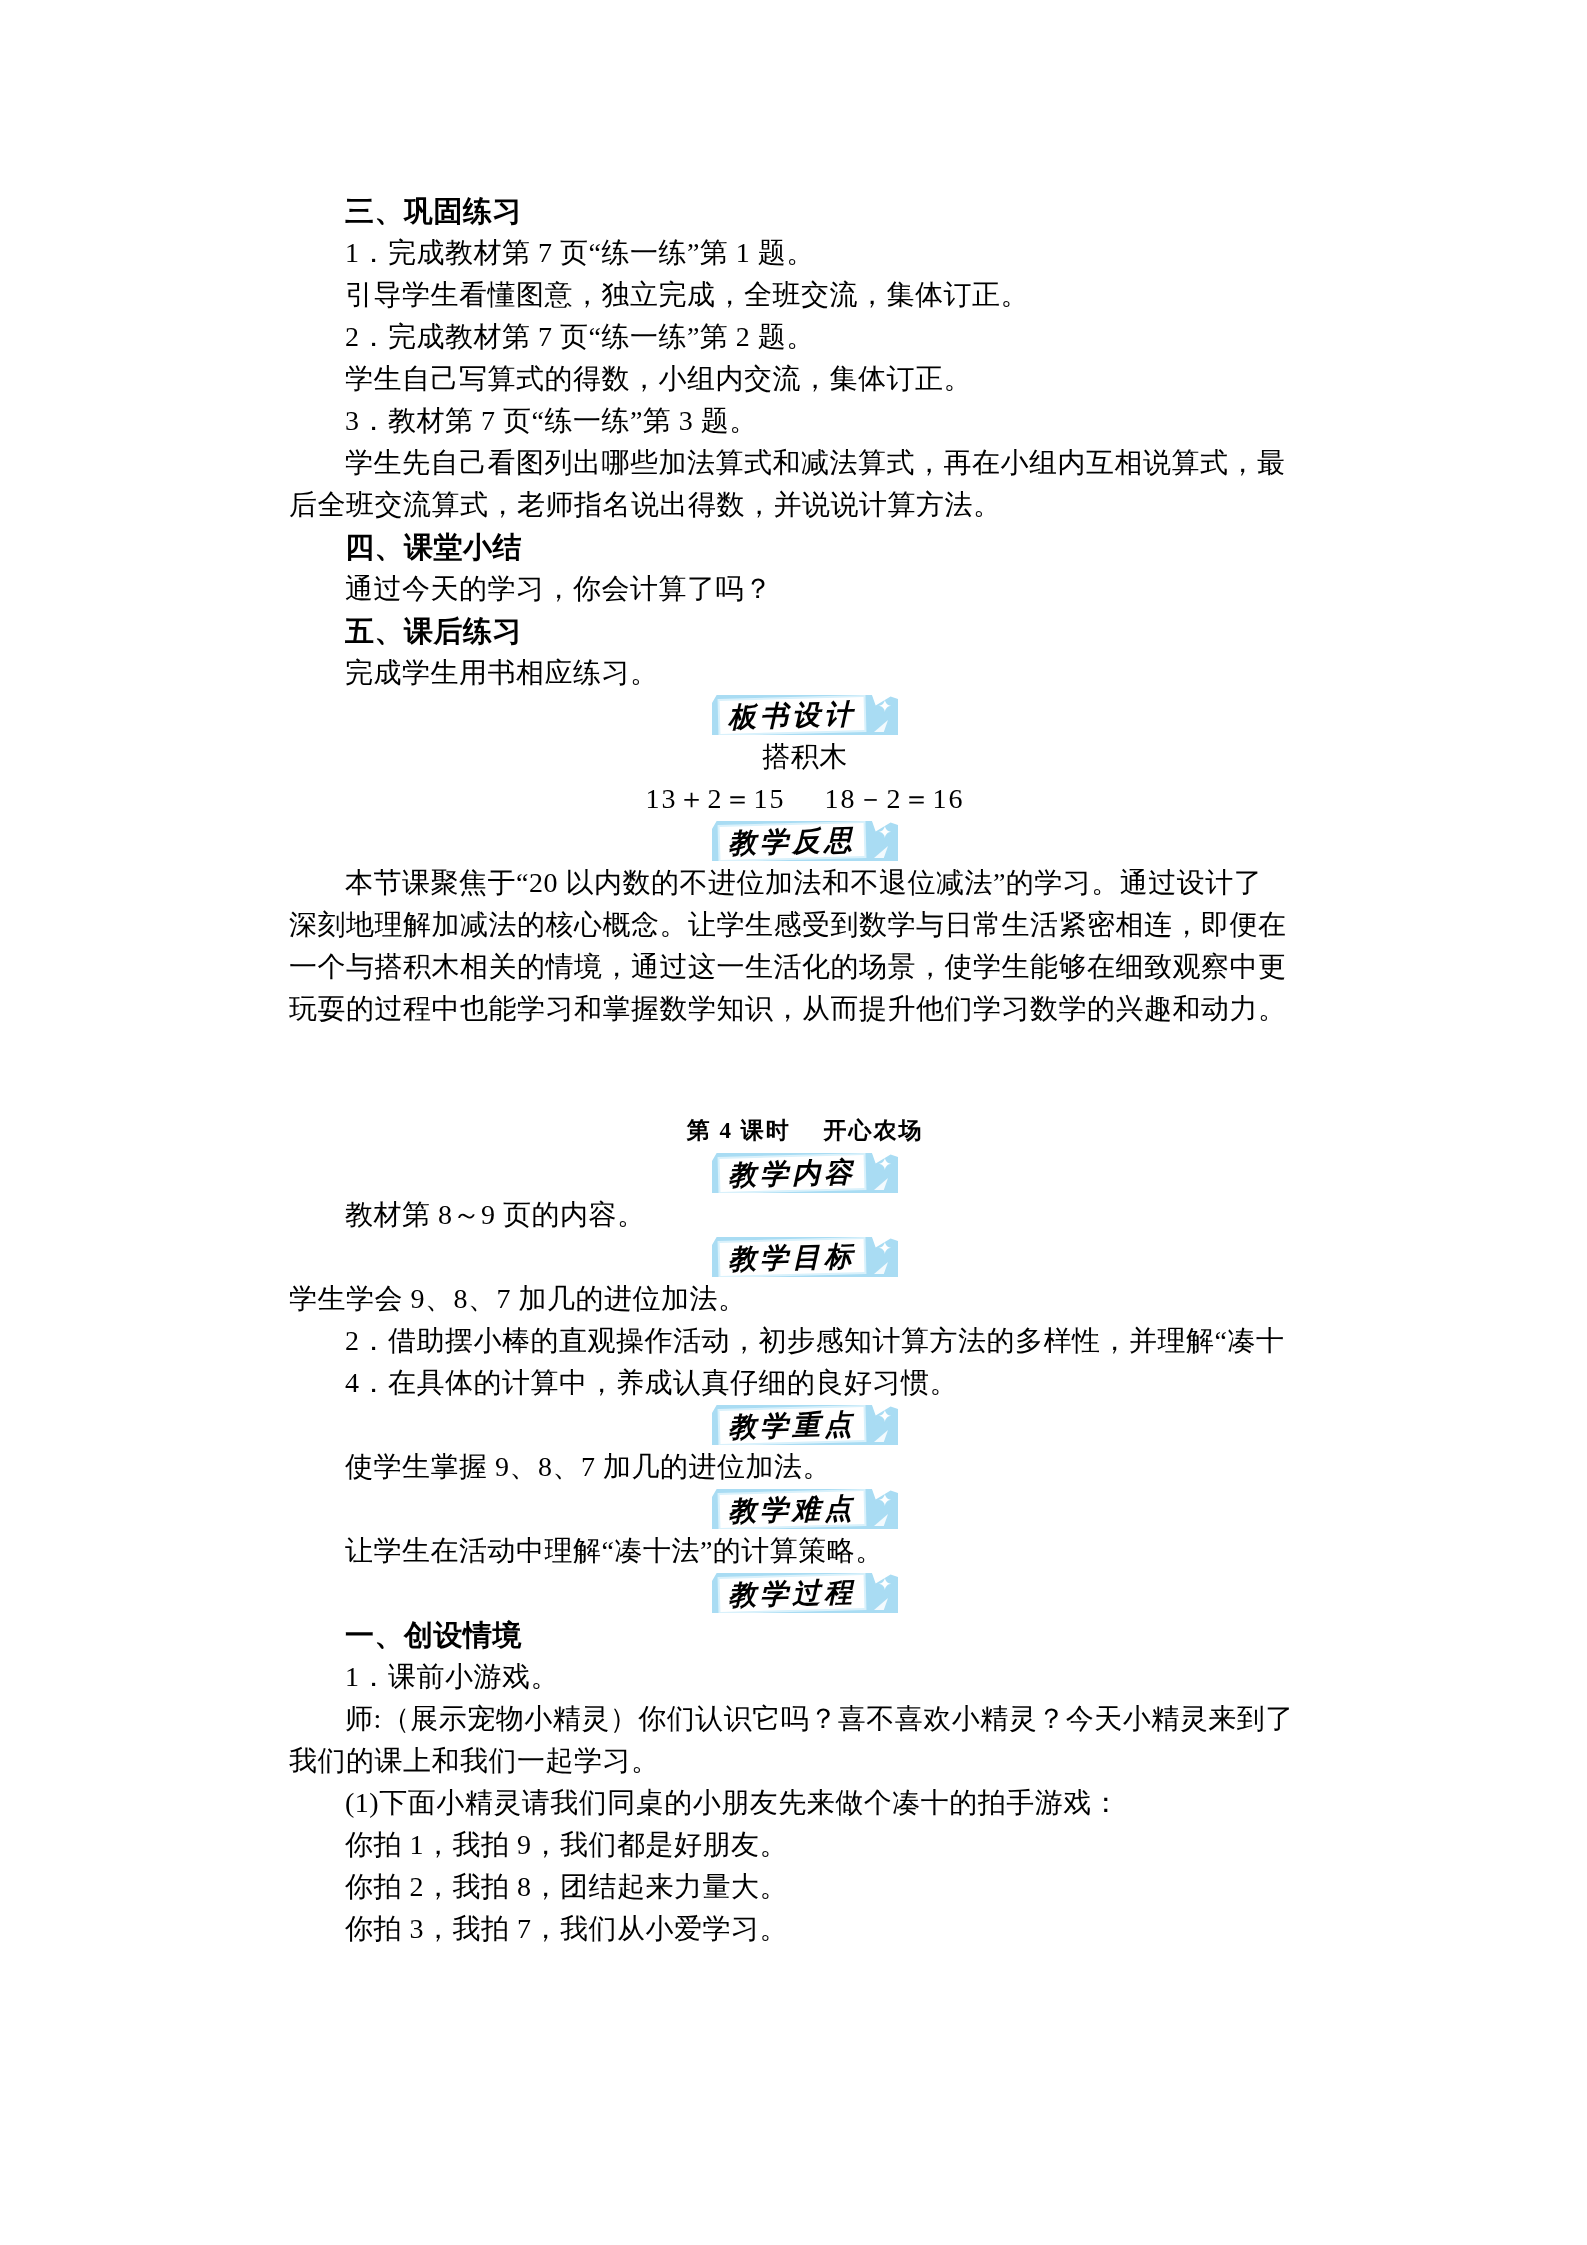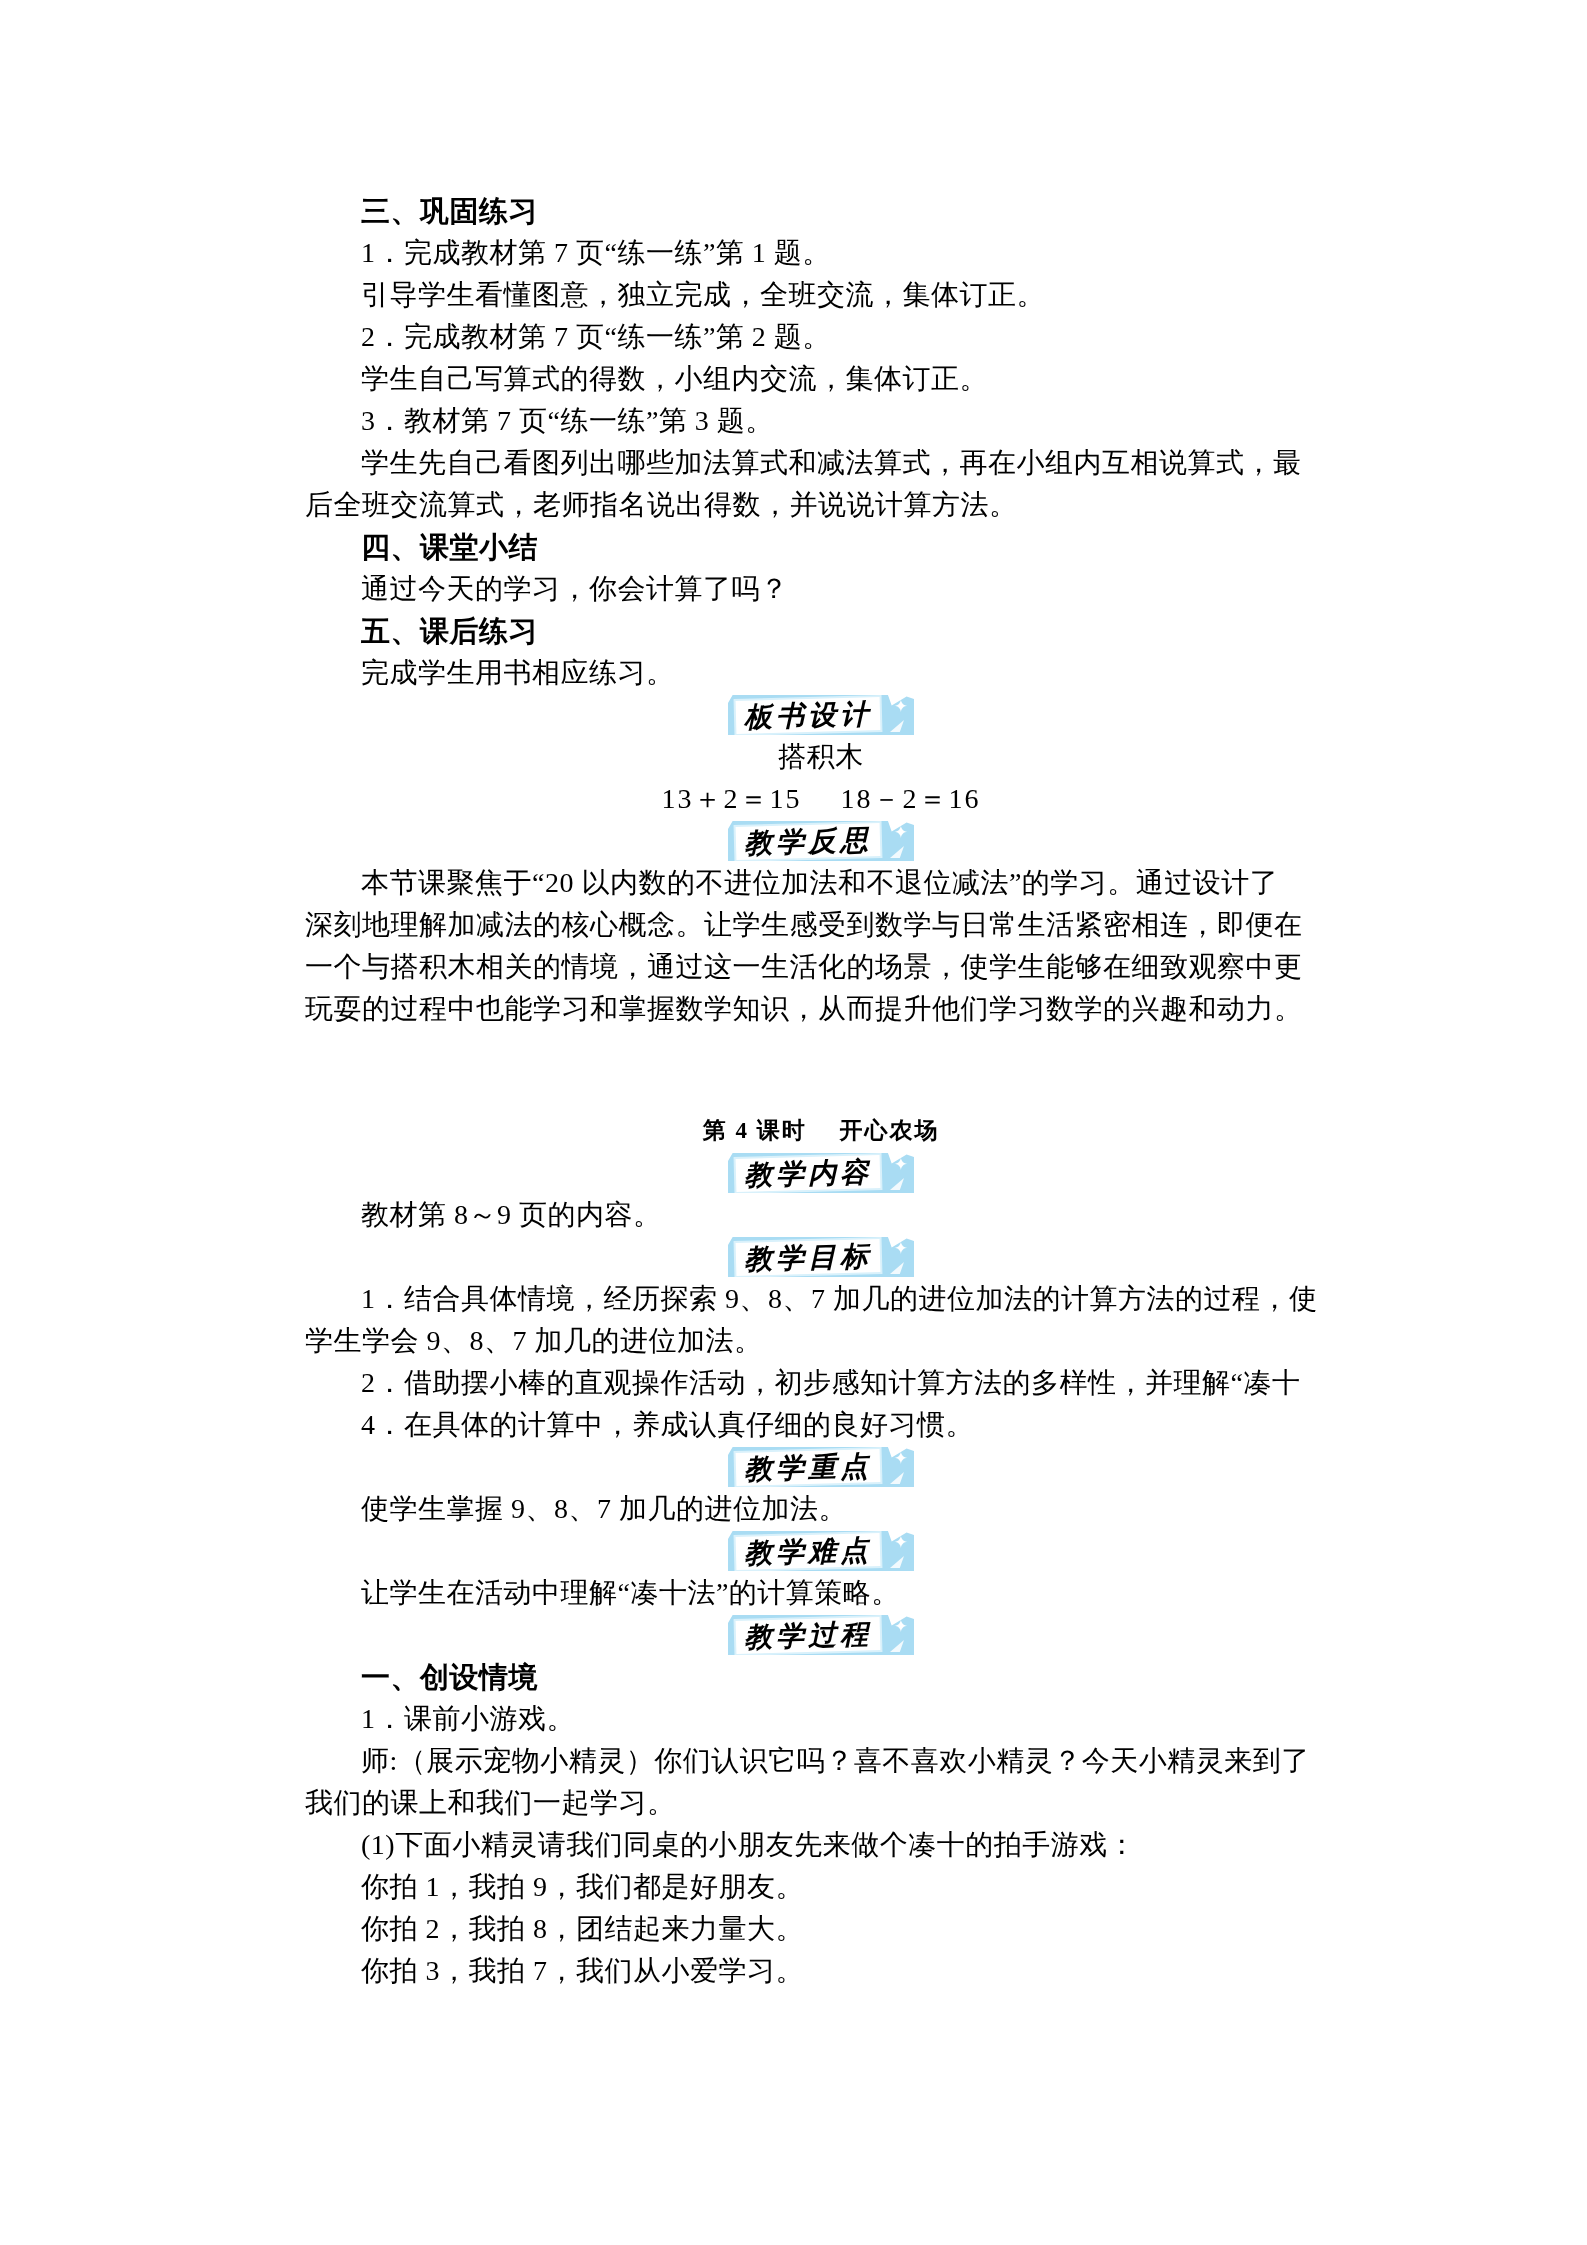--- a/index.html
+++ b/index.html
@@ -6,21 +6,21 @@
   .page{
     position:relative;
     width:1587px;height:2245px;
     background:#ffffff;
     overflow:hidden;
     font-family:"Liberation Serif","DejaVu Serif",serif;
     color:#000;
   }
   .content{
     position:absolute;
-    left:305px;top:190px;
+    left:289px;top:190px;
     width:978px;
   }
   .line{
     height:42px;
     line-height:42px;
     font-size:28px;
     white-space:nowrap;
     letter-spacing:0.5px;
   }
   .indent{padding-left:56px;}
@@ -138,21 +138,20 @@
     </div>
     <div class="line indent">教材第 8～9 页的内容。</div>
 
     <div class="badge-row">
       <div class="badge">
         <span class="badge-label">教学目标</span>
         <span class="badge-spark">✦</span>
         <span class="badge-swoosh"></span>
       </div>
     </div>
-    <div class="line indent">1．结合具体情境，经历探索 9、8、7 加几的进位加法的计算方法的过程，使</div>
     <div class="line">学生学会 9、8、7 加几的进位加法。</div>
     <div class="line indent">2．借助摆小棒的直观操作活动，初步感知计算方法的多样性，并理解“凑十</div>
     <div class="line indent">4．在具体的计算中，养成认真仔细的良好习惯。</div>
 
     <div class="badge-row">
       <div class="badge">
         <span class="badge-label">教学重点</span>
         <span class="badge-spark">✦</span>
         <span class="badge-swoosh"></span>
       </div>

